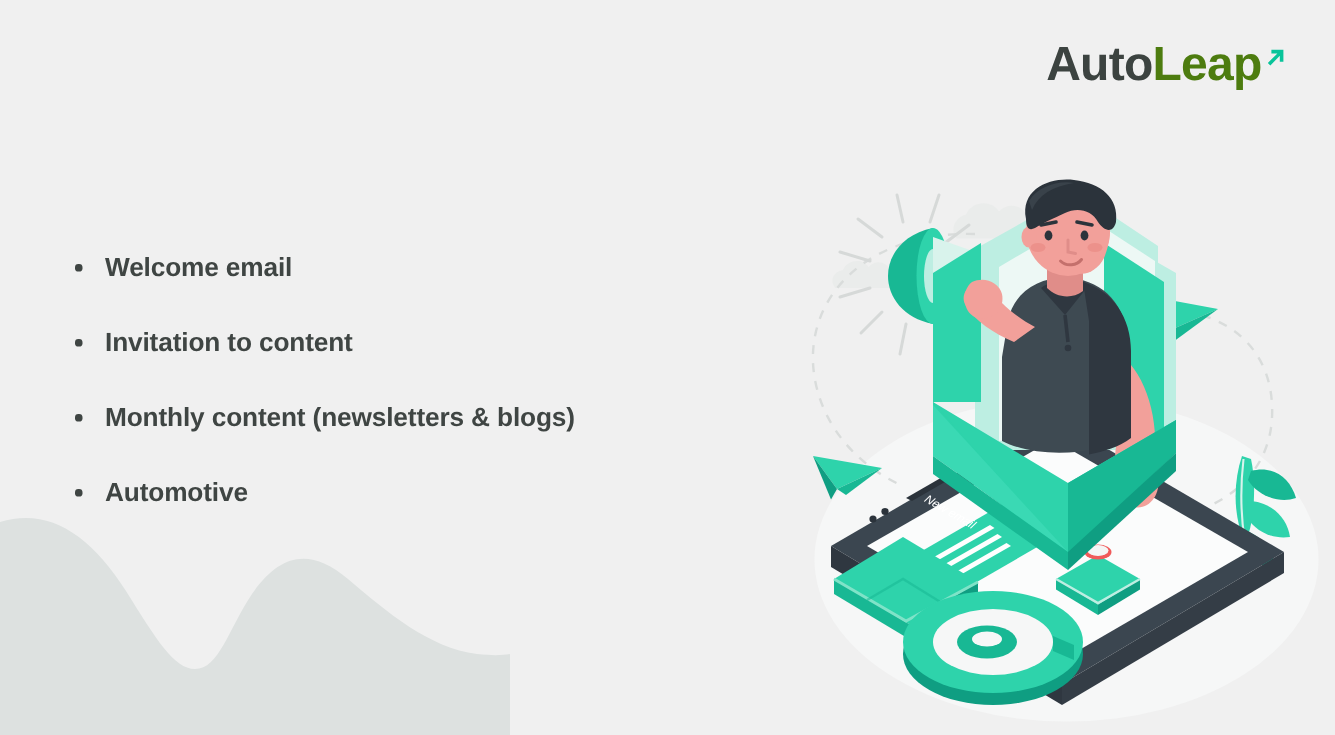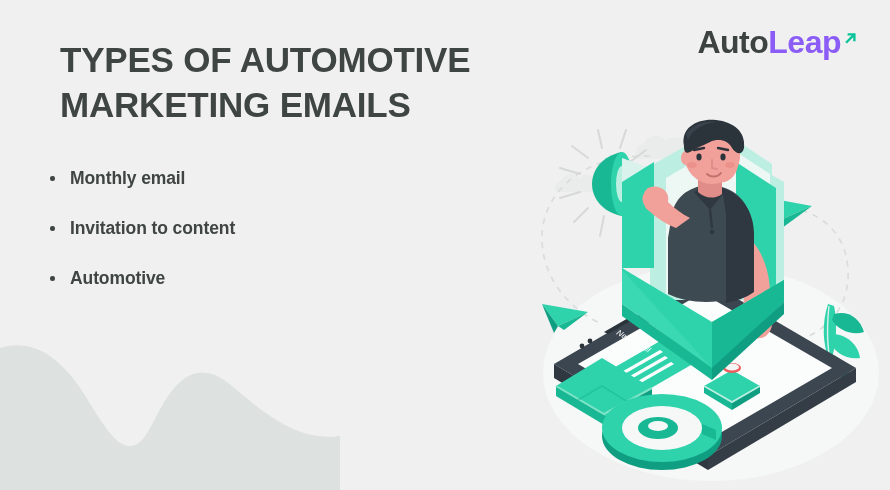--- a/index.html
+++ b/index.html
@@ -28,21 +28,21 @@
   .logo {
     position:absolute;
     right:32px; top:26px;
     font-size:32px;
     font-weight:bold;
     letter-spacing:-0.5px;
     line-height:1;
     white-space:nowrap;
   }
   .logo .auto { color:#3c4340; }
-  .logo .leap { color:#8b5cf6; }
+  .logo .leap { color:#4d7c0f; }
   .logo .mark {
     display:inline-block;
     vertical-align:top;
     margin-left:1px;
     position:relative;
     top:-6px;
   }
 
   
   .headline {
@@ -100,25 +100,25 @@
              C186,50 206,44 232,66 C258,88 286,112 318,116 C328,117 334,117 340,116
              L340,170 L0,170 Z" fill="#dde1e0"></path>
   </svg>
 
   <div class="logo">
     <span class="auto">Auto</span><span class="leap">Leap</span><span class="mark"><svg width="16" height="16" viewBox="0 0 16 16">
           <path d="M3.2 11.0 L9.6 4.6 L5.6 4.6 L5.6 2.2 L13.6 2.2 L13.6 10.2 L11.2 10.2 L11.2 6.2 L4.9 12.6 Z" fill="#09c49a"></path>
         </svg></span>
   </div>
 
-  <h1 class="headline">Types of Automotive Marketing Emails</h1>
 
   <ul class="bullets">
-    <li><span>Monthly email</span></li>
+    <li><span>Welcome email</span></li>
     <li><span>Invitation to content</span></li>
+    <li><span>Monthly content (newsletters &amp; blogs)</span></li>
     <li><span>Automotive</span></li>
   </ul>
 
   <svg class="illu" viewBox="0 0 356 366">
 
     <ellipse cx="185" cy="255" rx="168" ry="108" fill="#f6f7f7"></ellipse>
 
     <g fill="#eaeceb">
       <path d="M118,25 c4,-9 17,-10 22,-2 c6,-7 18,-4 19,5 c8,0 12,7 9,13 l-56,0 c-5,-5 -2,-14 6,-16 Z"></path>
       <path d="M36,62 c3,-7 13,-8 17,-2 c5,-6 14,-3 15,4 c6,0 9,5 7,10 l-44,0 c-4,-4 -2,-11 5,-12 Z"></path>

